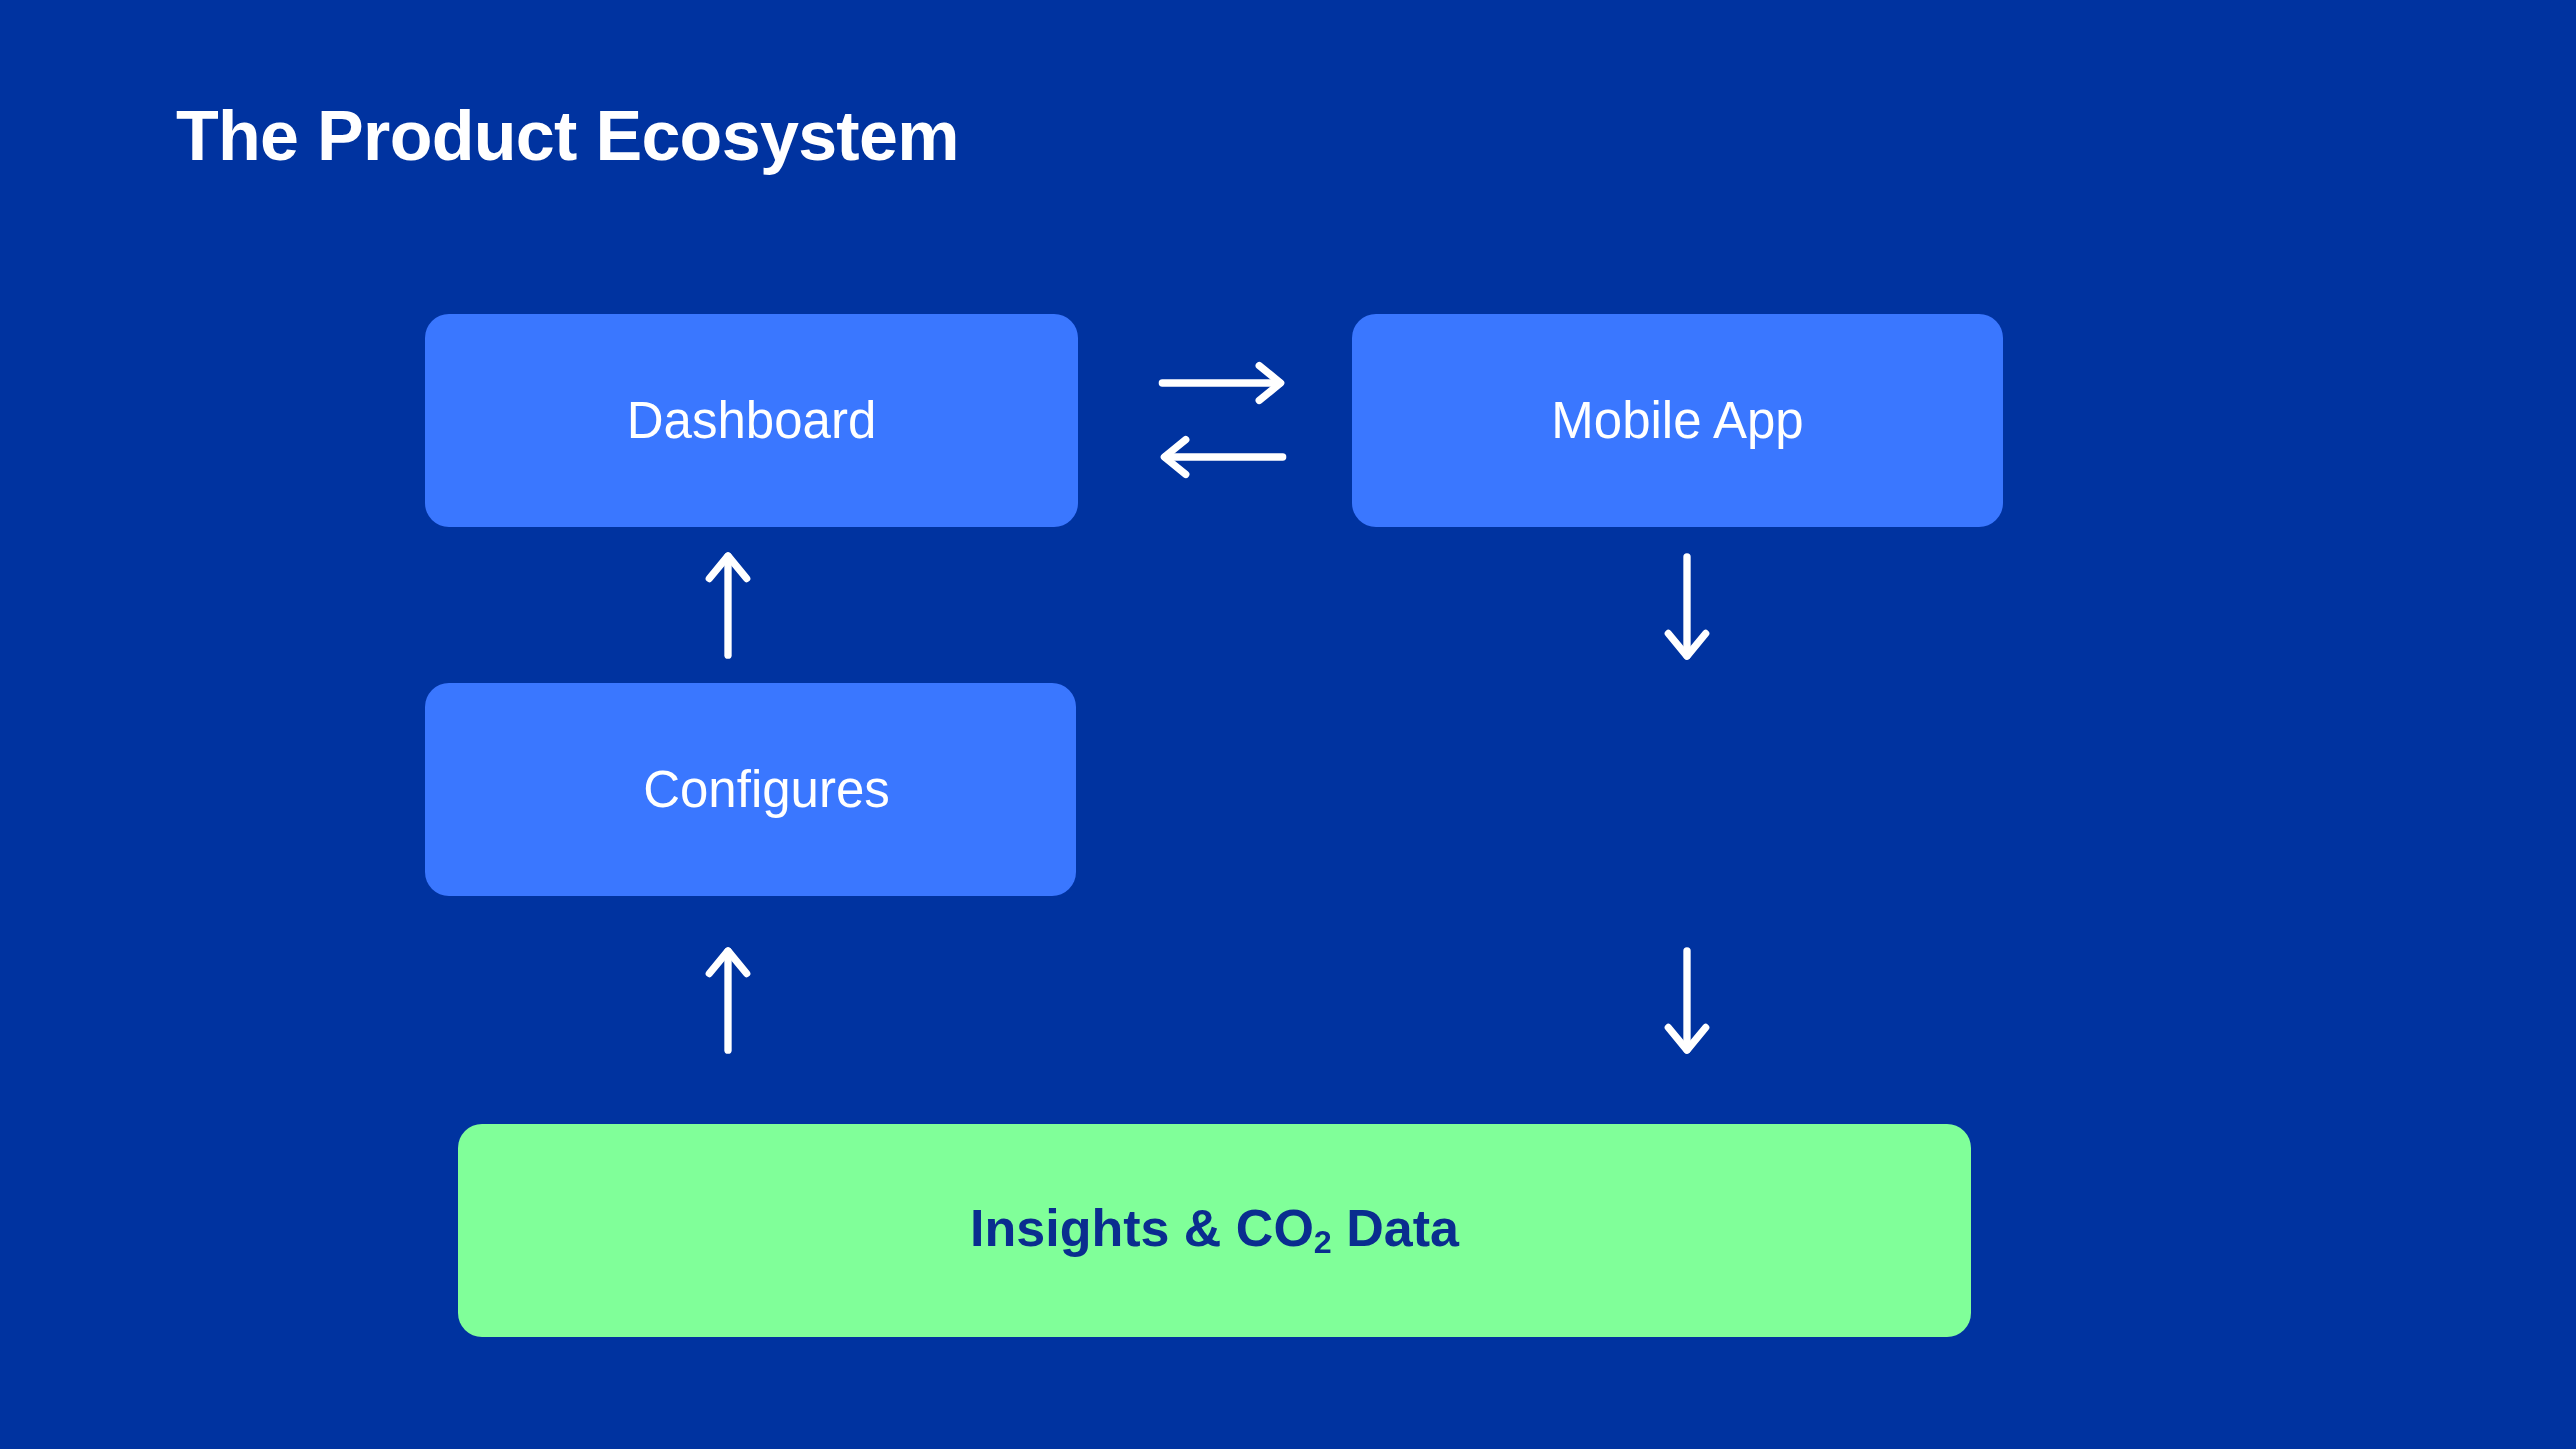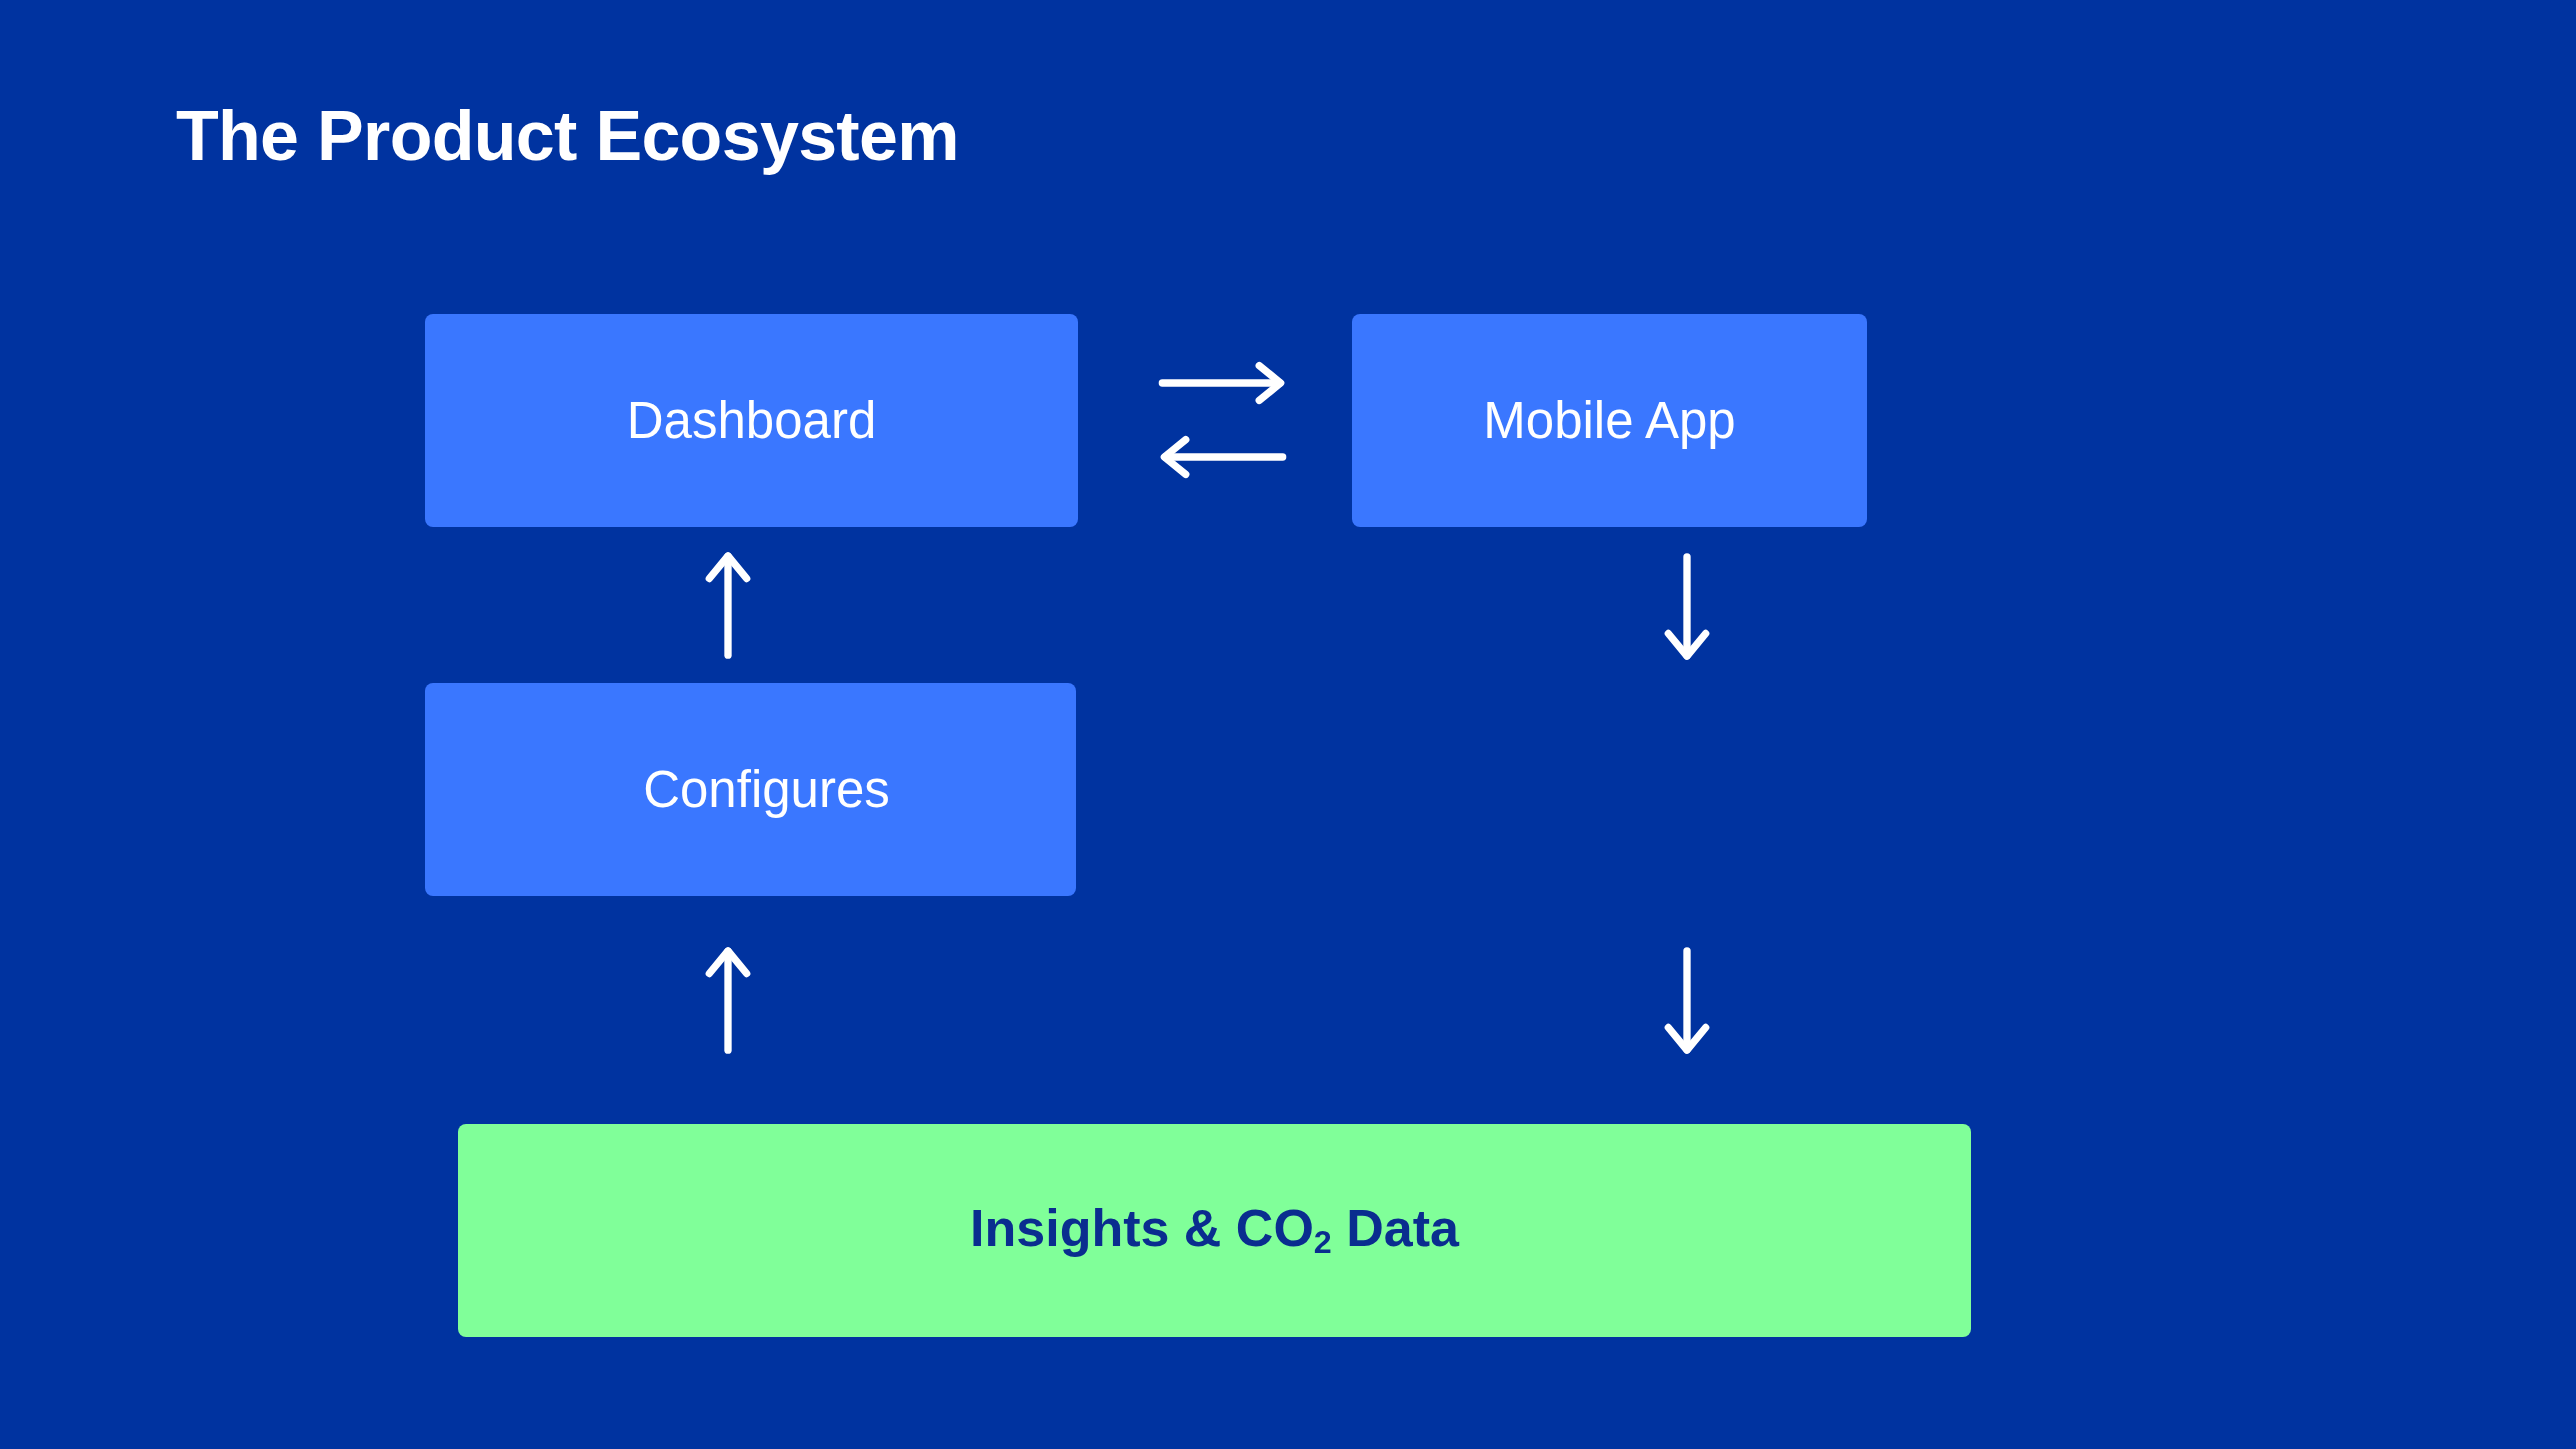--- a/index.html
+++ b/index.html
@@ -33,21 +33,21 @@
     line-height: 1.2;
     white-space: nowrap;
   }
 
   
   .node {
     position: absolute;
     display: flex;
     align-items: center;
     justify-content: center;
-    border-radius: 8px;
+    border-radius: 24px;
     box-sizing: border-box;
     text-align: center;
   }
   .node-blue {
     background: #3A77FF;
     color: #FFFFFF;
   }
   .node-green {
     background: #80FF99;
     color: #0A2D8F;
@@ -63,21 +63,21 @@
     font-size: 52px;
   }
   .node-label sub {
     font-size: 0.62em;
     vertical-align: -0.22em;
     font-weight: 700;
   }
 
   
   #node-dashboard  { left: 425px;  top: 314px;  width: 653px;  height: 213px; }
-  #node-mobile-app { left: 1352px; top: 314px;  width: 515px;  height: 213px; }
+  #node-mobile-app { left: 1352px; top: 314px;  width: 651px;  height: 213px; }
   #node-configures { left: 425px;  top: 683px; width: 651px;  height: 213px; padding-left: 32px; }
   #node-generates  { left: 1352px; top: 683px; width: 651px;  height: 213px; }
   #node-insights   { left: 458px;  top: 1104px; width: 1513px; height: 213px; margin-top: 20px; }
 
   
   .arrow {
     position: absolute;
     overflow: visible;
   }
   .arrow line, .arrow polyline, .arrow path {

